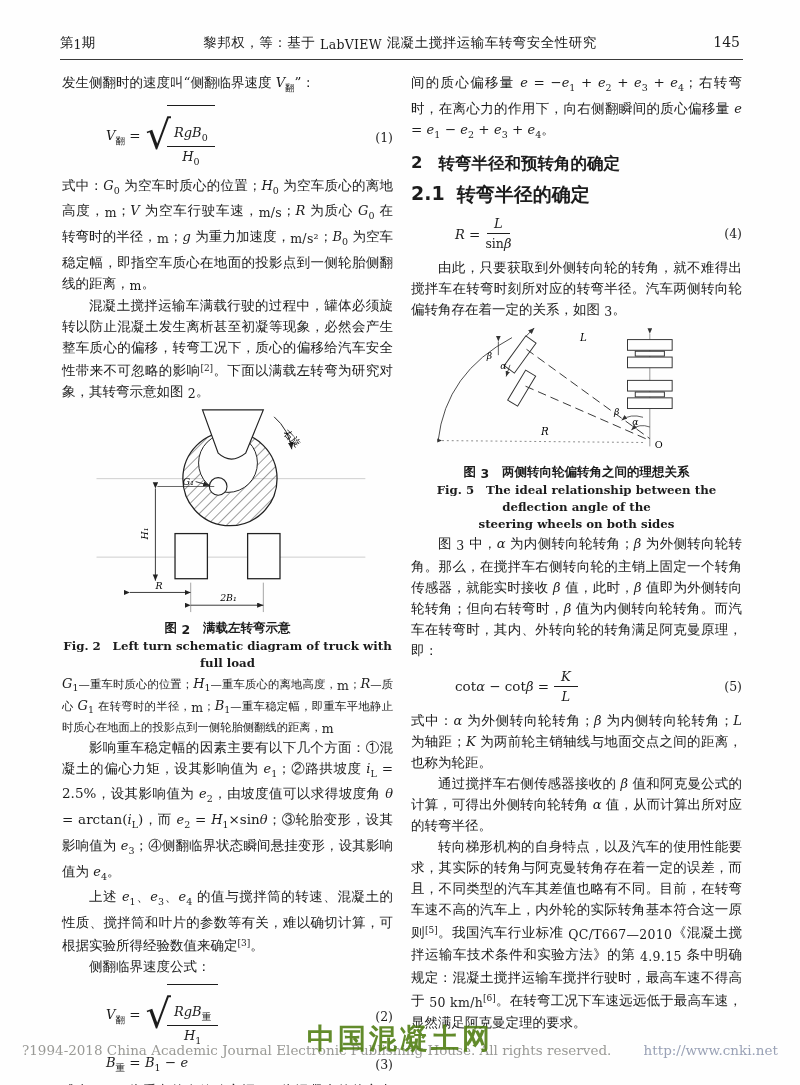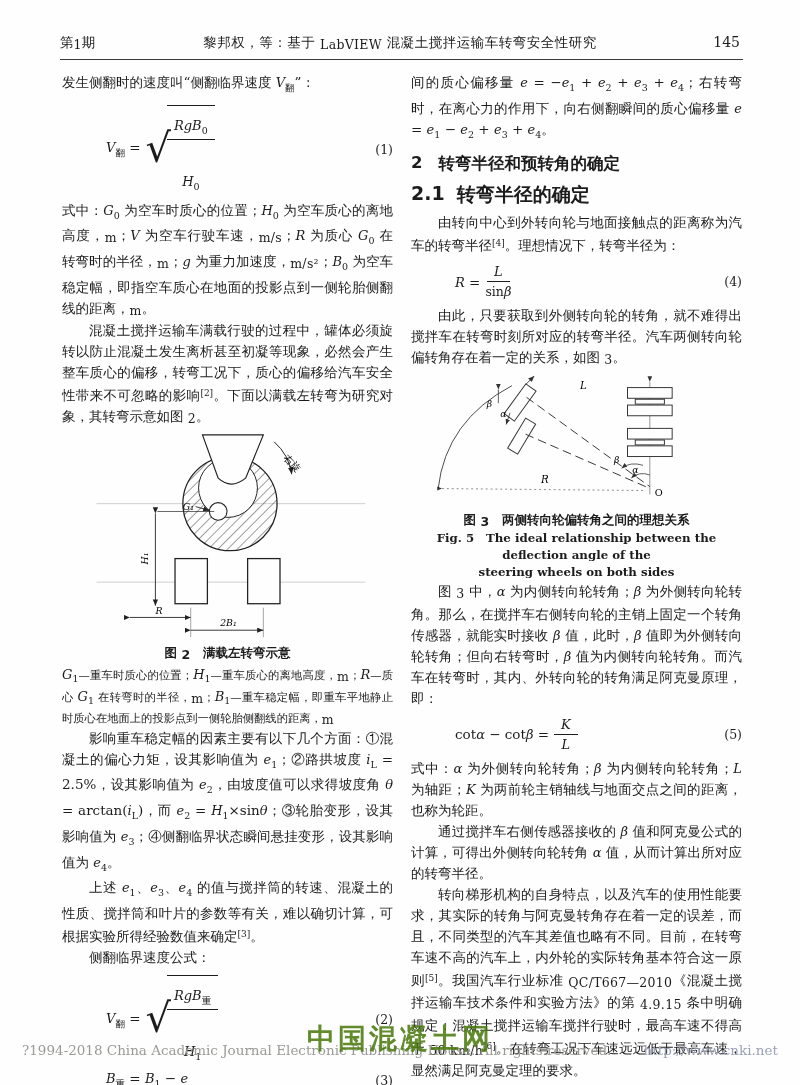--- a/index.html
+++ b/index.html
@@ -21,21 +21,21 @@
   sup{font-size:9px;vertical-align:4px;}
   n{font-size:12.5px;vertical-align:-1.5px;letter-spacing:.3px;}
   
   .eq{display:flex;align-items:center;margin:7px 0 5px 0;padding-left:44px;font-size:13.5px;}
   .eq-tag{margin-left:auto;font-size:12.5px;}
   .sqrt{display:inline-flex;align-items:center;margin-left:5px;}
   .radical{font-size:40px;line-height:0.9;font-weight:300;margin-right:-4px;transform:translateY(-2px);}
   .frac{display:inline-flex;flex-direction:column;align-items:center;font-size:12.5px;line-height:17px;}
   .frac .fr-top{border-bottom:1.2px solid #1c1c1c;padding:0 7px 1px 7px;}
   .frac .fr-bot{padding-top:1px;}
-  .under-rad{border-top:1.3px solid #1c1c1c;padding-top:11px;gap:32px;}
+  .under-rad{border-top:1.3px solid #1c1c1c;padding-top:18px;}
   .eq-inline{margin-left:5px;}
   
   .sec-h{display:flex;gap:16px;font-family:"DejaVu Sans","Liberation Sans",sans-serif;
          font-weight:bold;font-size:16.5px;margin:9px 0 7px 0;}
   .subsec-h{display:flex;gap:12px;font-family:"DejaVu Sans","Liberation Sans",sans-serif;
          font-weight:bold;font-size:19px;margin:3px 0 4px 0;}
   
   .figure{margin:4px auto 0 auto;display:block;}
   .cap-cn{text-align:center;font-family:"DejaVu Sans","Liberation Sans",sans-serif;
           font-weight:bold;font-size:12.5px;line-height:19px;margin-top:2px;}
@@ -115,20 +115,21 @@
 
         <line x1="50" y1="188" x2="112" y2="188" stroke="#222" stroke-width="0.9" marker-start="url(#arr)" marker-end="url(#arr)"></line>
         <text x="76" y="184" font-size="9.5" font-style="italic">R</text>
         <line x1="112" y1="178" x2="112" y2="208" stroke="#666" stroke-width="0.6"></line>
         <line x1="186" y1="178" x2="186" y2="208" stroke="#666" stroke-width="0.6"></line>
         <line x1="112" y1="201" x2="186" y2="201" stroke="#222" stroke-width="0.9" marker-start="url(#arr)" marker-end="url(#arr)"></line>
         <text x="142" y="197" font-size="9.5" font-style="italic">2B₁</text>
       </svg>
 
       <div class="cap-cn">图 <n>2</n>　满载左转弯示意</div>
+      <div class="cap-en">Fig. 2　Left turn schematic diagram of truck with full load</div>
       <div class="fig-note"><i>G</i><sub>1</sub>—重车时质心的位置；<i>H</i><sub>1</sub>—重车质心的离地高度，<n>m</n>；<i>R</i>—质心 <i>G</i><sub>1</sub> 在转弯时的半径，<n>m</n>；<i>B</i><sub>1</sub>—重车稳定幅，即重车平地静止时质心在地面上的投影点到一侧轮胎侧翻线的距离，<n>m</n></div>
 
       <p class="ind">影响重车稳定幅的因素主要有以下几个方面：①混凝土的偏心力矩，设其影响值为 <i>e</i><sub>1</sub>；②路拱坡度 <i>i</i><sub>L</sub> = 2.5%，设其影响值为 <i>e</i><sub>2</sub>，由坡度值可以求得坡度角 <i>θ</i> = arctan(<i>i</i><sub>L</sub>)，而 <i>e</i><sub>2</sub> = <i>H</i><sub>1</sub>×sin<i>θ</i>；③轮胎变形，设其影响值为 <i>e</i><sub>3</sub>；④侧翻临界状态瞬间悬挂变形，设其影响值为 <i>e</i><sub>4</sub>。</p>
       <p class="ind">上述 <i>e</i><sub>1</sub>、<i>e</i><sub>3</sub>、<i>e</i><sub>4</sub> 的值与搅拌筒的转速、混凝土的性质、搅拌筒和叶片的参数等有关，难以确切计算，可根据实验所得经验数值来确定<sup>[3]</sup>。</p>
       <p class="ind">侧翻临界速度公式：</p>
 
       <div class="eq">
         <span><i>V</i><sub>翻</sub> =</span>
         <span class="sqrt">
           <span class="radical">√</span>
@@ -154,21 +155,20 @@
 
       <div class="sec-h">
         <span>2</span>
         <span>转弯半径和预转角的确定</span>
       </div>
       <div class="subsec-h">
         <span>2.1</span>
         <span>转弯半径的确定</span>
       </div>
 
-      <p class="ind">由转向中心到外转向轮与地面接触点的距离称为汽车的转弯半径<sup>[4]</sup>。理想情况下，转弯半径为：</p>
 
       <div class="eq">
         <span><i>R</i> =</span>
         <span class="frac eq-inline">
           <span class="fr-top"><i>L</i></span>
           <span class="fr-bot">sin<i>β</i></span>
         </span>
         <span class="eq-tag">(4)</span>
       </div>
 

